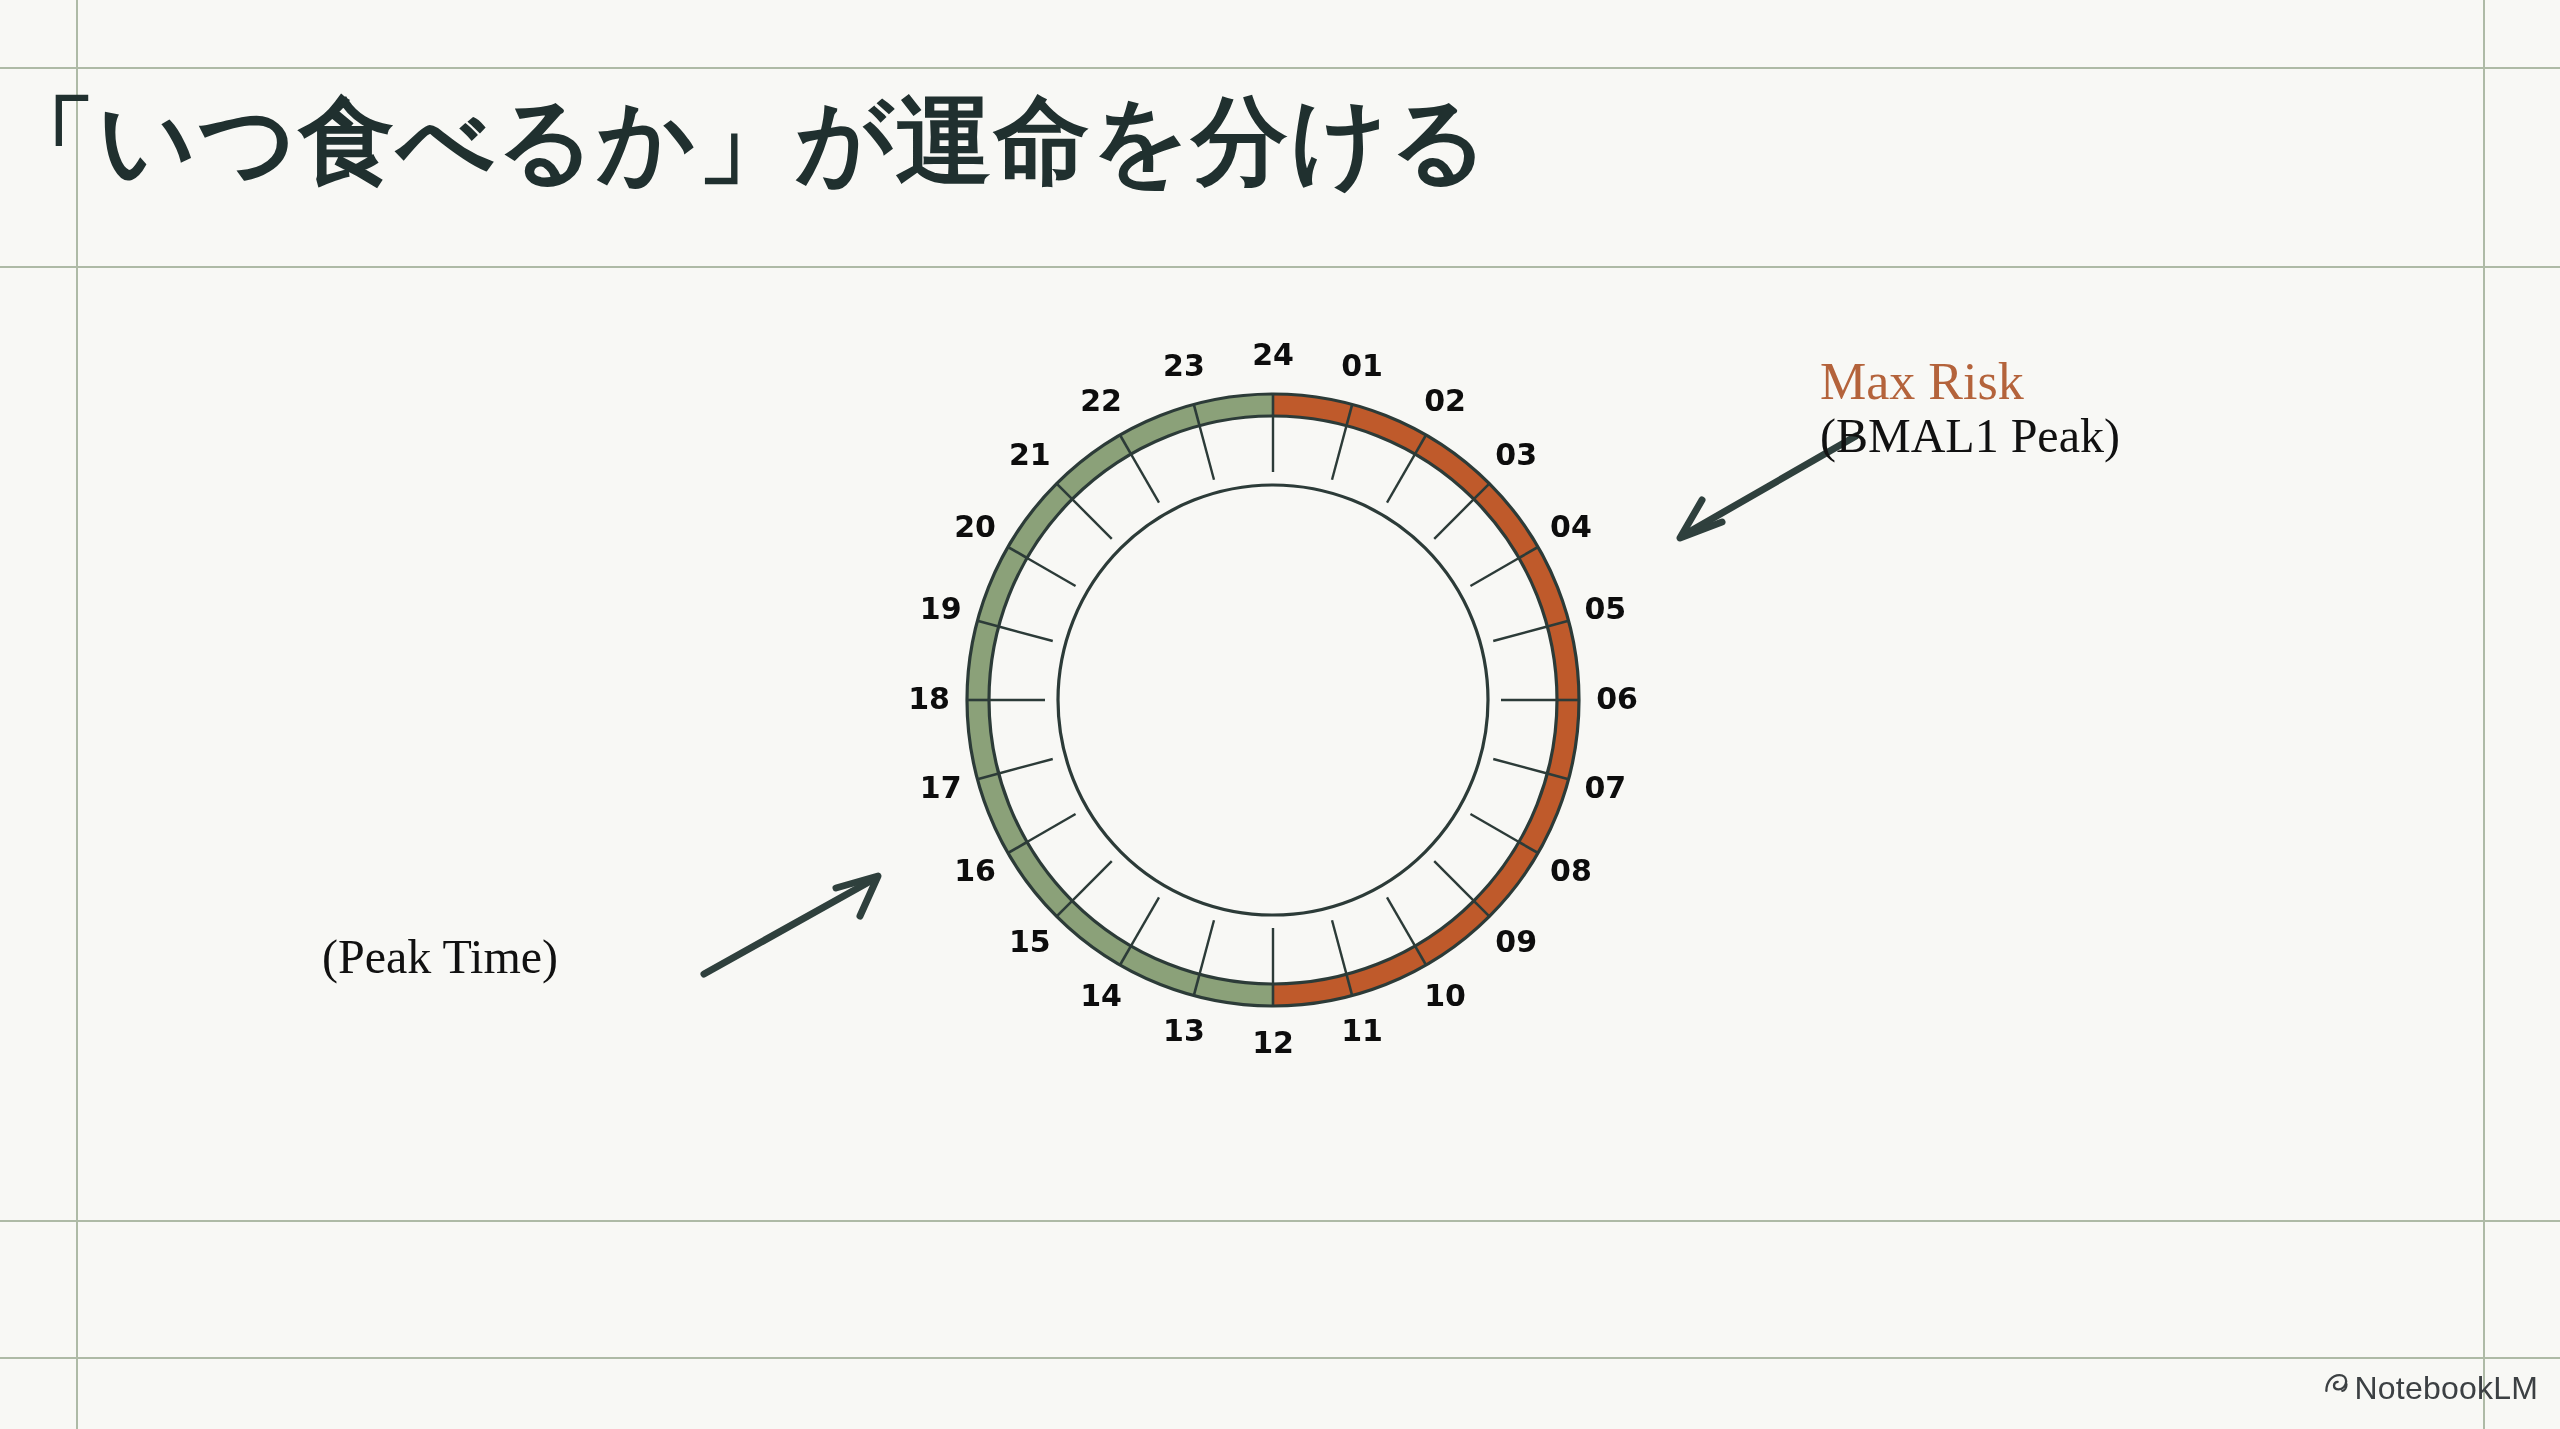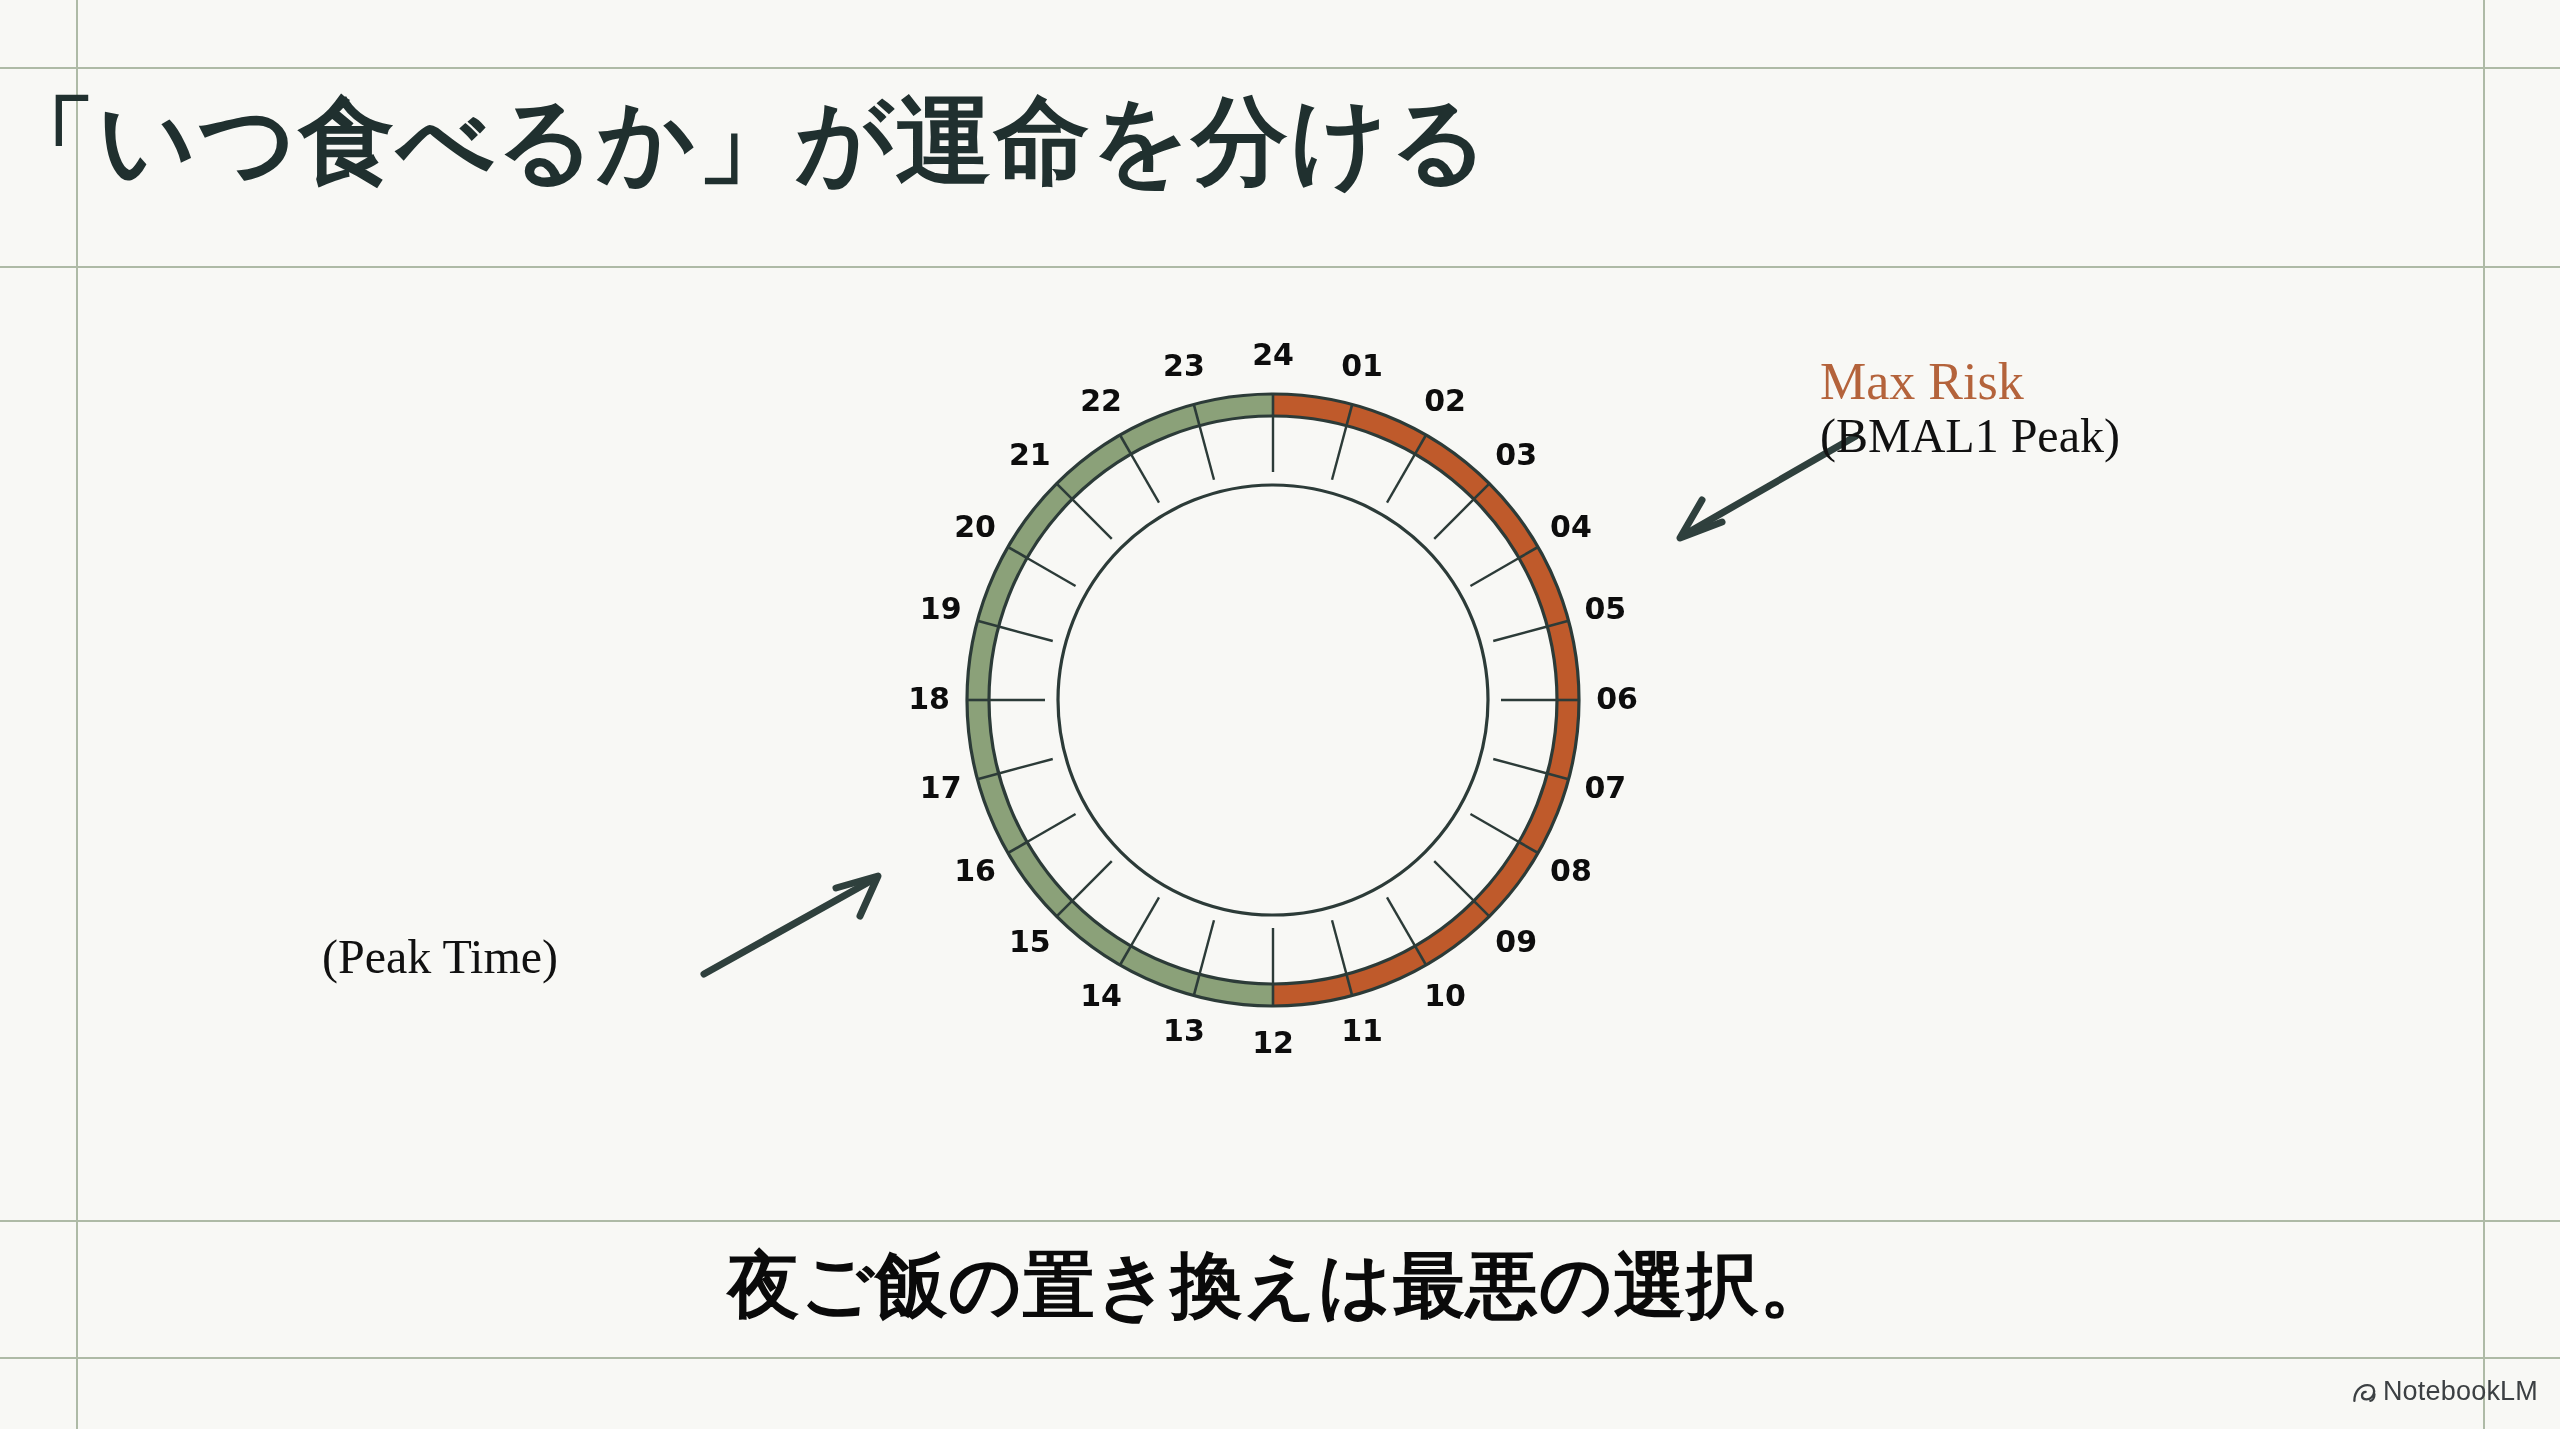--- a/index.html
+++ b/index.html
@@ -113,24 +113,24 @@
   .arrow-svg { position: absolute; overflow: visible; }
   #max-arrow { left: 1660px; top: 430px; width: 200px; height: 120px; }
   #low-arrow { left: 700px; top: 870px; width: 190px; height: 110px; }
 
   
   #watermark {
     position: absolute;
     right: 22px;
     bottom: 22px;
     display: flex;
-    align-items: flex-end;
+    align-items: flex-start;
     gap: 5px;
     font-family: "Liberation Sans", sans-serif;
-    font-size: 27px;
+    font-size: 32px;
     font-weight: 500;
     color: #3c4043;
     letter-spacing: 0.2px;
   }
   #watermark svg { display: block; }
 </style>
 </head>
 <body>
 
 <div id="slide">
@@ -245,21 +245,20 @@
   </div>
 
   <svg id="low-arrow" class="arrow-svg" viewBox="0 0 190 110">
     <line x1="4" y1="104" x2="176" y2="8" stroke="#2f403d" stroke-width="7" stroke-linecap="round"></line>
     <polyline points="136,18 178,6 160,46" fill="none" stroke="#2f403d" stroke-width="7" stroke-linecap="round" stroke-linejoin="round"></polyline>
   </svg>
   <div class="annot" id="low-risk-annot">
     <span class="sub">(Peak Time)</span>
   </div>
 
-  <div class="caption">夜ご飯の置き換えは最悪の選択。</div>
 
   <div id="watermark">
     <span>
       <svg width="27" height="27" viewBox="0 0 24 24" aria-hidden="true">
         <path d="M3 18.5 C3 10.5 8.2 4.5 14.6 4.5 C18.2 4.5 20.6 6.8 20.6 10.1 C20.6 14.1 17.6 17.2 13.8 17.2 C11.4 17.2 9.8 15.8 9.8 13.8 C9.8 11.9 11.2 10.5 13.0 10.5" fill="none" stroke="#3c4043" stroke-width="2.1" stroke-linecap="round"></path>
         <path d="M20.8 12.6 C20.8 15.6 19.4 18.5 17.2 18.5" fill="none" stroke="#3c4043" stroke-width="2.1" stroke-linecap="round"></path>
       </svg>
     </span>
     <span>NotebookLM</span>
   </div>

